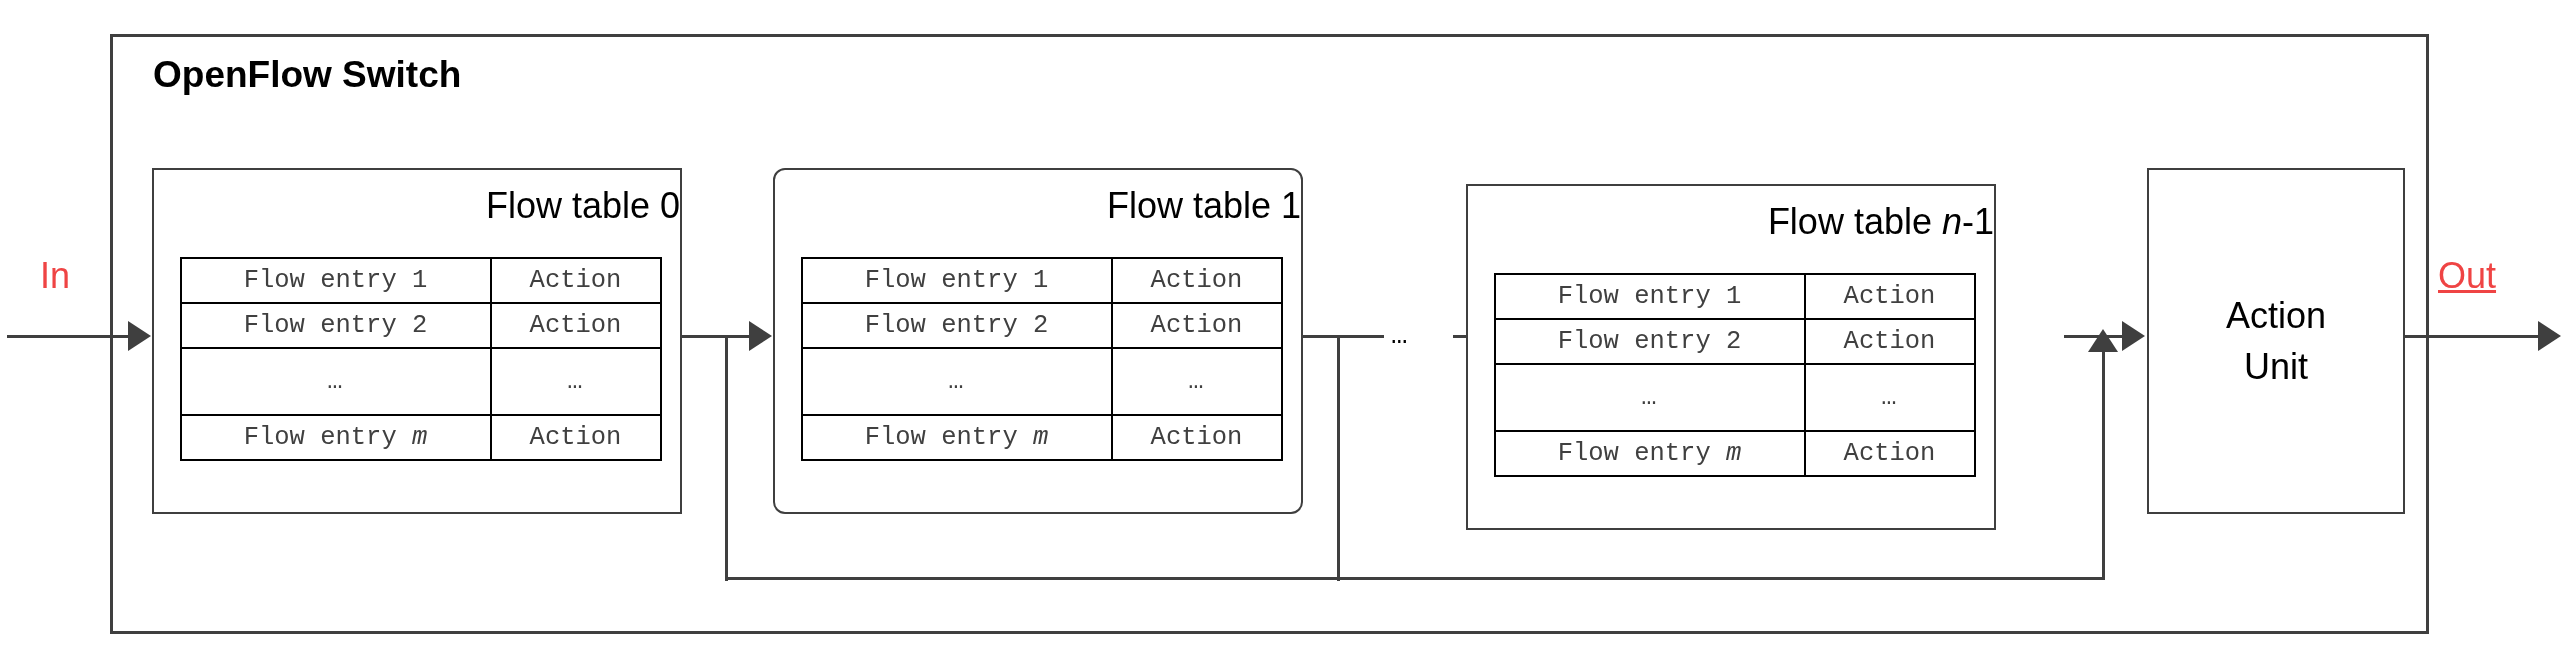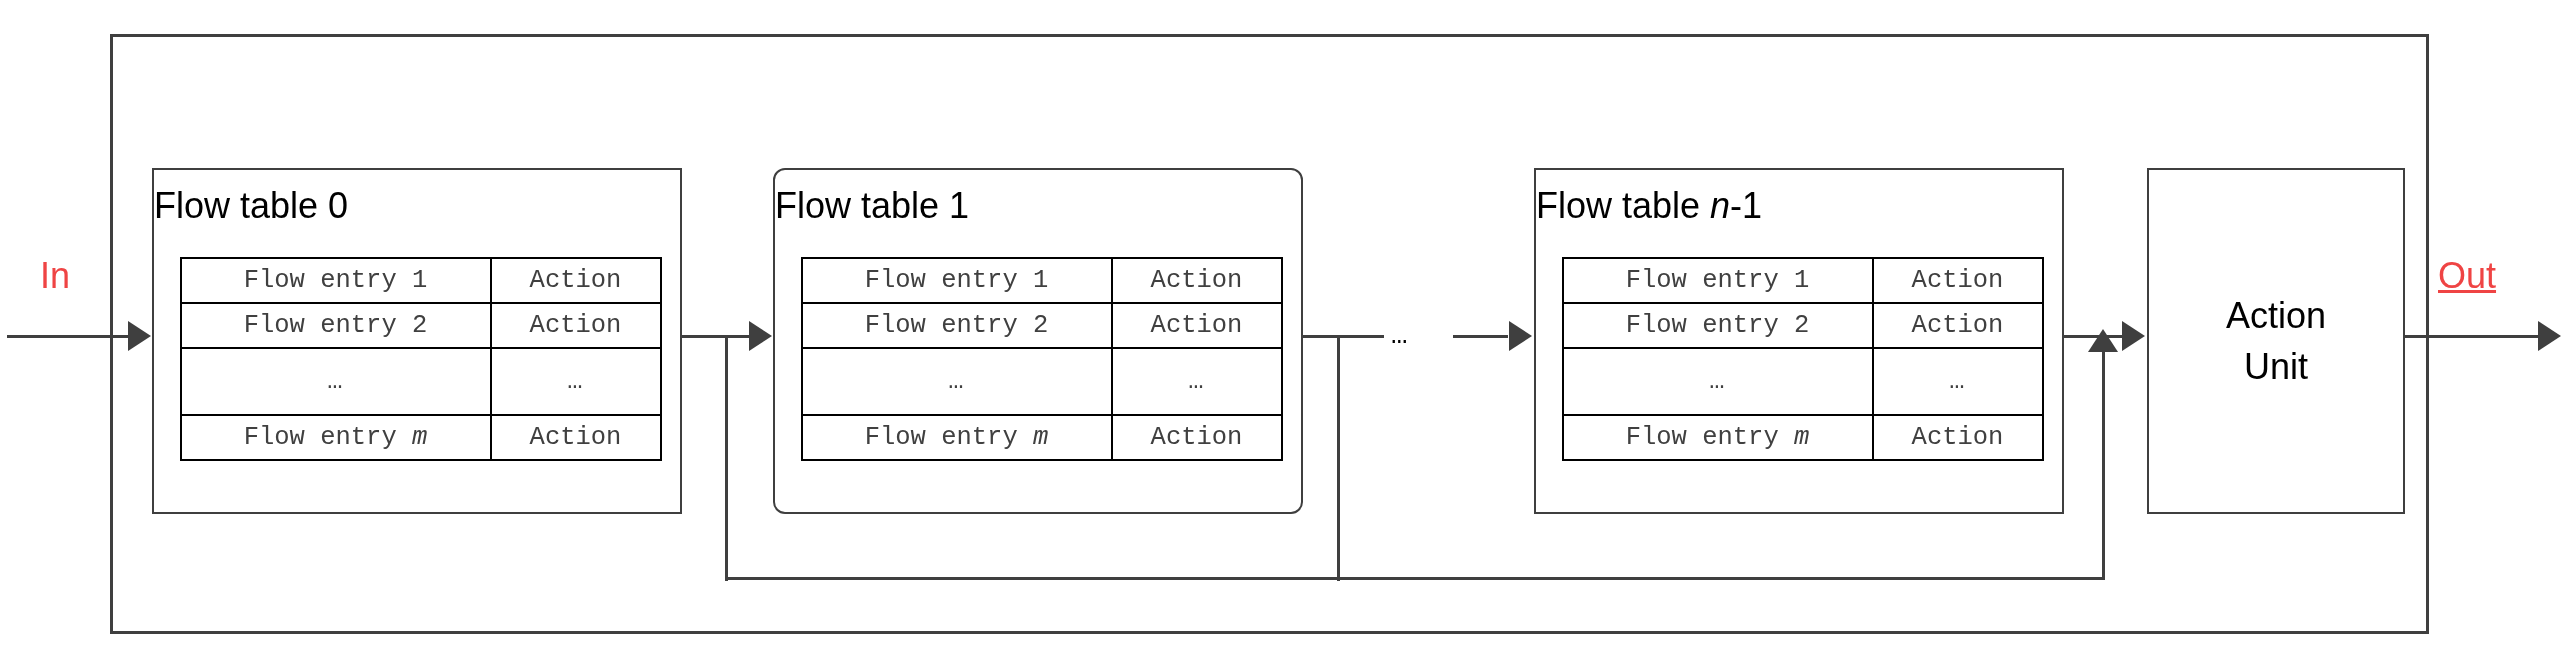--- a/index.html
+++ b/index.html
@@ -42,26 +42,26 @@
     position: absolute;
     top: 168px;
     width: 530px;
     height: 346px;
     border: 2.8px solid #3f3f3f;
     box-sizing: border-box;
     background: #ffffff;
   }
   #ft0 { left: 152px; }
   #ft1 { left: 773px; border-radius: 12px; }
-  #ft2 { left: 1534px; }
+  #ft2 { left: 1466px; margin-top: 16px; }
 
   .ft-title {
     position: absolute;
     left: 0; right: 0; top: 15px;
-    text-align: left;
+    text-align: right;
     font-size: 36px;
     color: #000000;
     white-space: nowrap;
   }
   .ft-title i { font-style: italic; }
 
   
   .ft-grid {
     position: absolute;
     left: 25.5px; top: 87px;
@@ -149,20 +149,21 @@
     letter-spacing: 2.8px;
     white-space: nowrap;
   }
 </style>
 </head>
 <body>
 
 <div id="canvas">
 
   <div class="switch-frame"></div>
+  <div class="switch-title">OpenFlow Switch</div>
 
   <div class="edge-label" id="label-in">In</div>
   <div class="hline" style="left:6.9px; top:335px; width:124px;"></div>
   <div class="arrow-r" style="left:128px; top:321px;"></div>
 
   <div class="ft-box" id="ft0">
     <div class="ft-title">
       <span>Flow table </span><i></i><span>0</span>
     </div>
     <table class="ft-grid">

